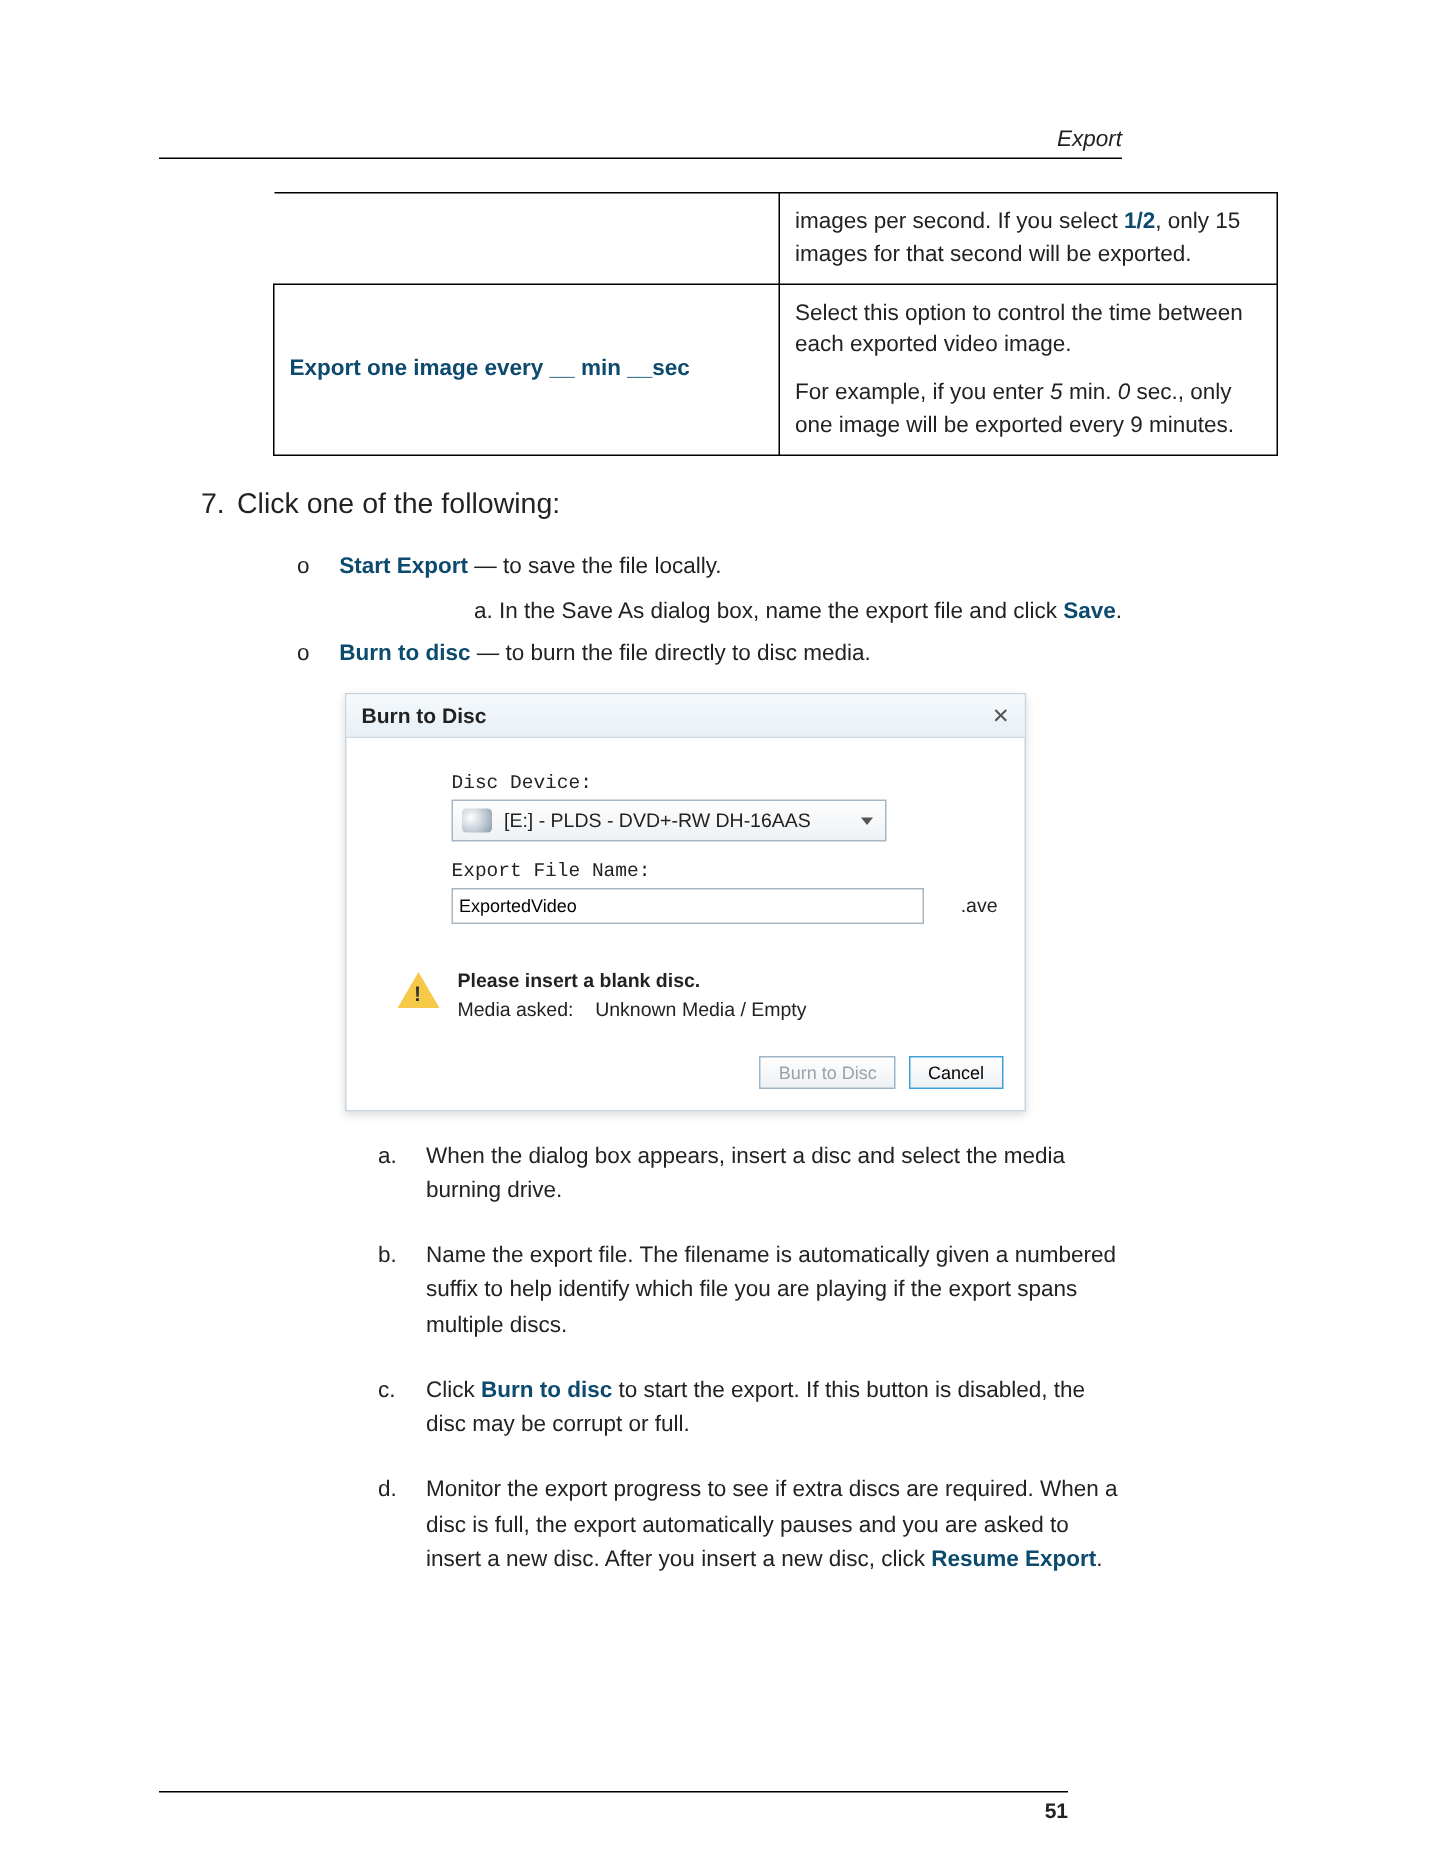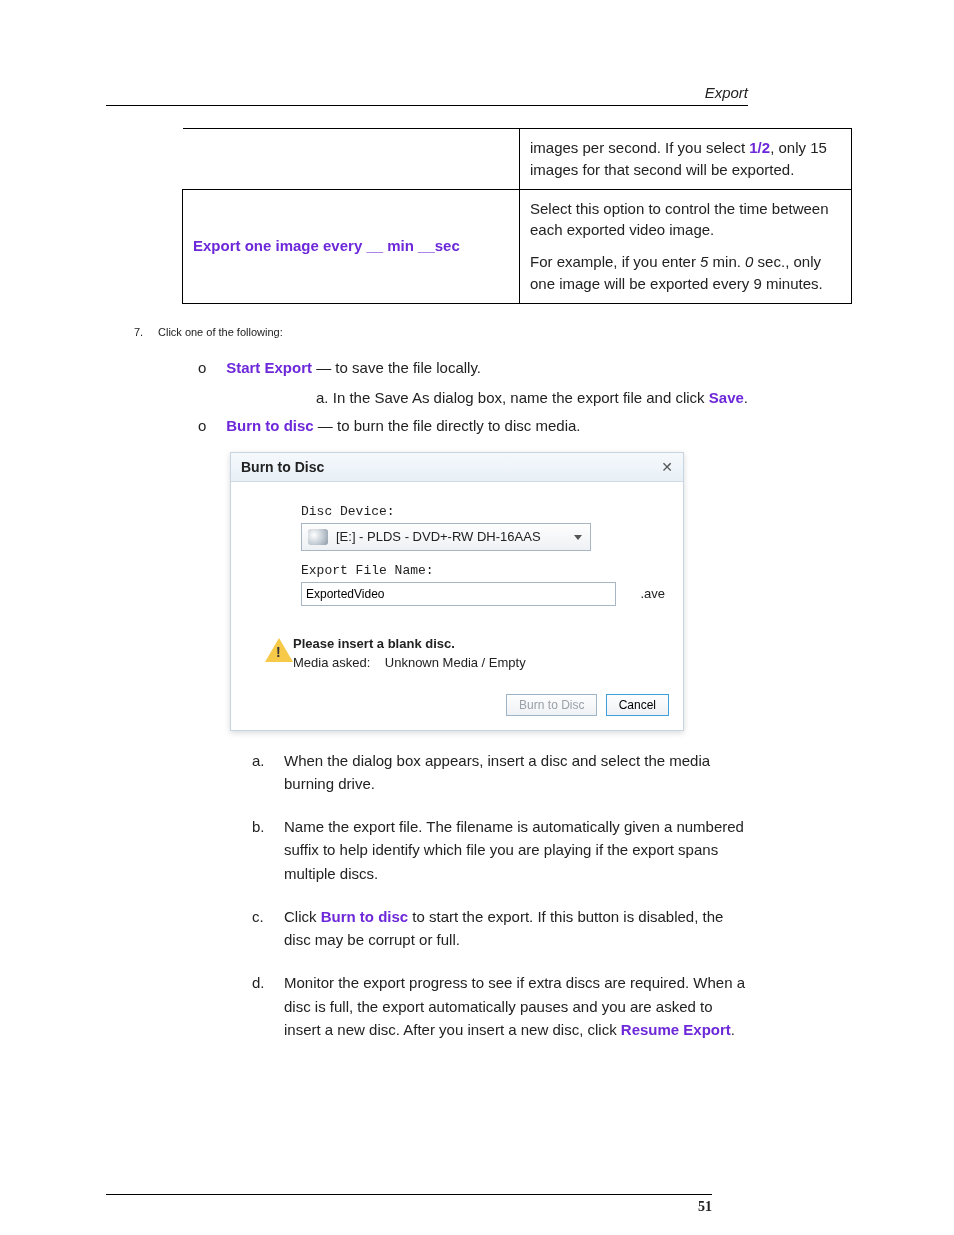--- a/index.html
+++ b/index.html
@@ -37,25 +37,25 @@
     padding: 8px 10px;
     vertical-align: top;
     line-height: 1.45;
   }
   table.opt-table td.left {
     width: 316px;
     vertical-align: middle;
   }
   table.opt-table tr.noleft td.left { border-top: none; border-left: none; border-right: 1px solid #000; border-bottom: 1px solid #000; }
   table.opt-table tr.noleft td.right-top { border-left:1px solid #000; }
-  .blue-bold { color: #6d28d9; font-weight: 700; }
+  .blue-bold { color: #0c4a6e; font-weight: 700; }
   .step7 {
     margin-left: 28px;
     margin-bottom: 18px;
-    font-size: 11px;
+    font-size: 19px;
   }
   .step7 .num { display:inline-block; width: 24px; }
   .sub-list {
     margin-left: 92px;
     font-size: 15px;
     line-height: 1.6;
   }
   .sub-list .row { margin-bottom: 6px; }
   .sub-list .mark { display:inline-block; width: 24px; text-align:left; font-family: Arial, sans-serif; }
   .sub-sub {
@@ -110,21 +110,21 @@
   .dialog .dd .caret {
     position:absolute; right:8px; top:11px;
     width:0;height:0;border-left:4px solid transparent;border-right:4px solid transparent;border-top:5px solid #555;
   }
   .dialog .filerow { display:flex; align-items:center; gap:24px; }
   .dialog .filerow input {
     flex:1; border:1px solid #a7b6c2; height:20px; padding:1px 4px; font-size:12px;
     width: 230px;
   }
   .dialog .warn-row {
-    display:flex; gap:0; margin-top: 30px; align-items:flex-start;
+    display:flex; gap:12px; margin-top: 30px; align-items:flex-start;
   }
   .warn-icon {
     width:0;height:0;
     border-left:14px solid transparent;
     border-right:14px solid transparent;
     border-bottom:24px solid #f7c948;
     position: relative;
     margin-top:2px;
     margin-left: -36px;
   }
@@ -165,21 +165,20 @@
   .footer {
     position:absolute;
     bottom: 44px;
     left: 106px;
     right: 98px;
     border-top: 1px solid #000;
     text-align: right;
     padding-top: 4px;
     font-weight: 700;
     font-size: 14px;
-    font-family: Liberation Serif, serif;
   }
 </style>
 </head>
 <body>
 
 <div class="page">
 
   <div class="header-line">
     <span>Export</span>
   </div>

